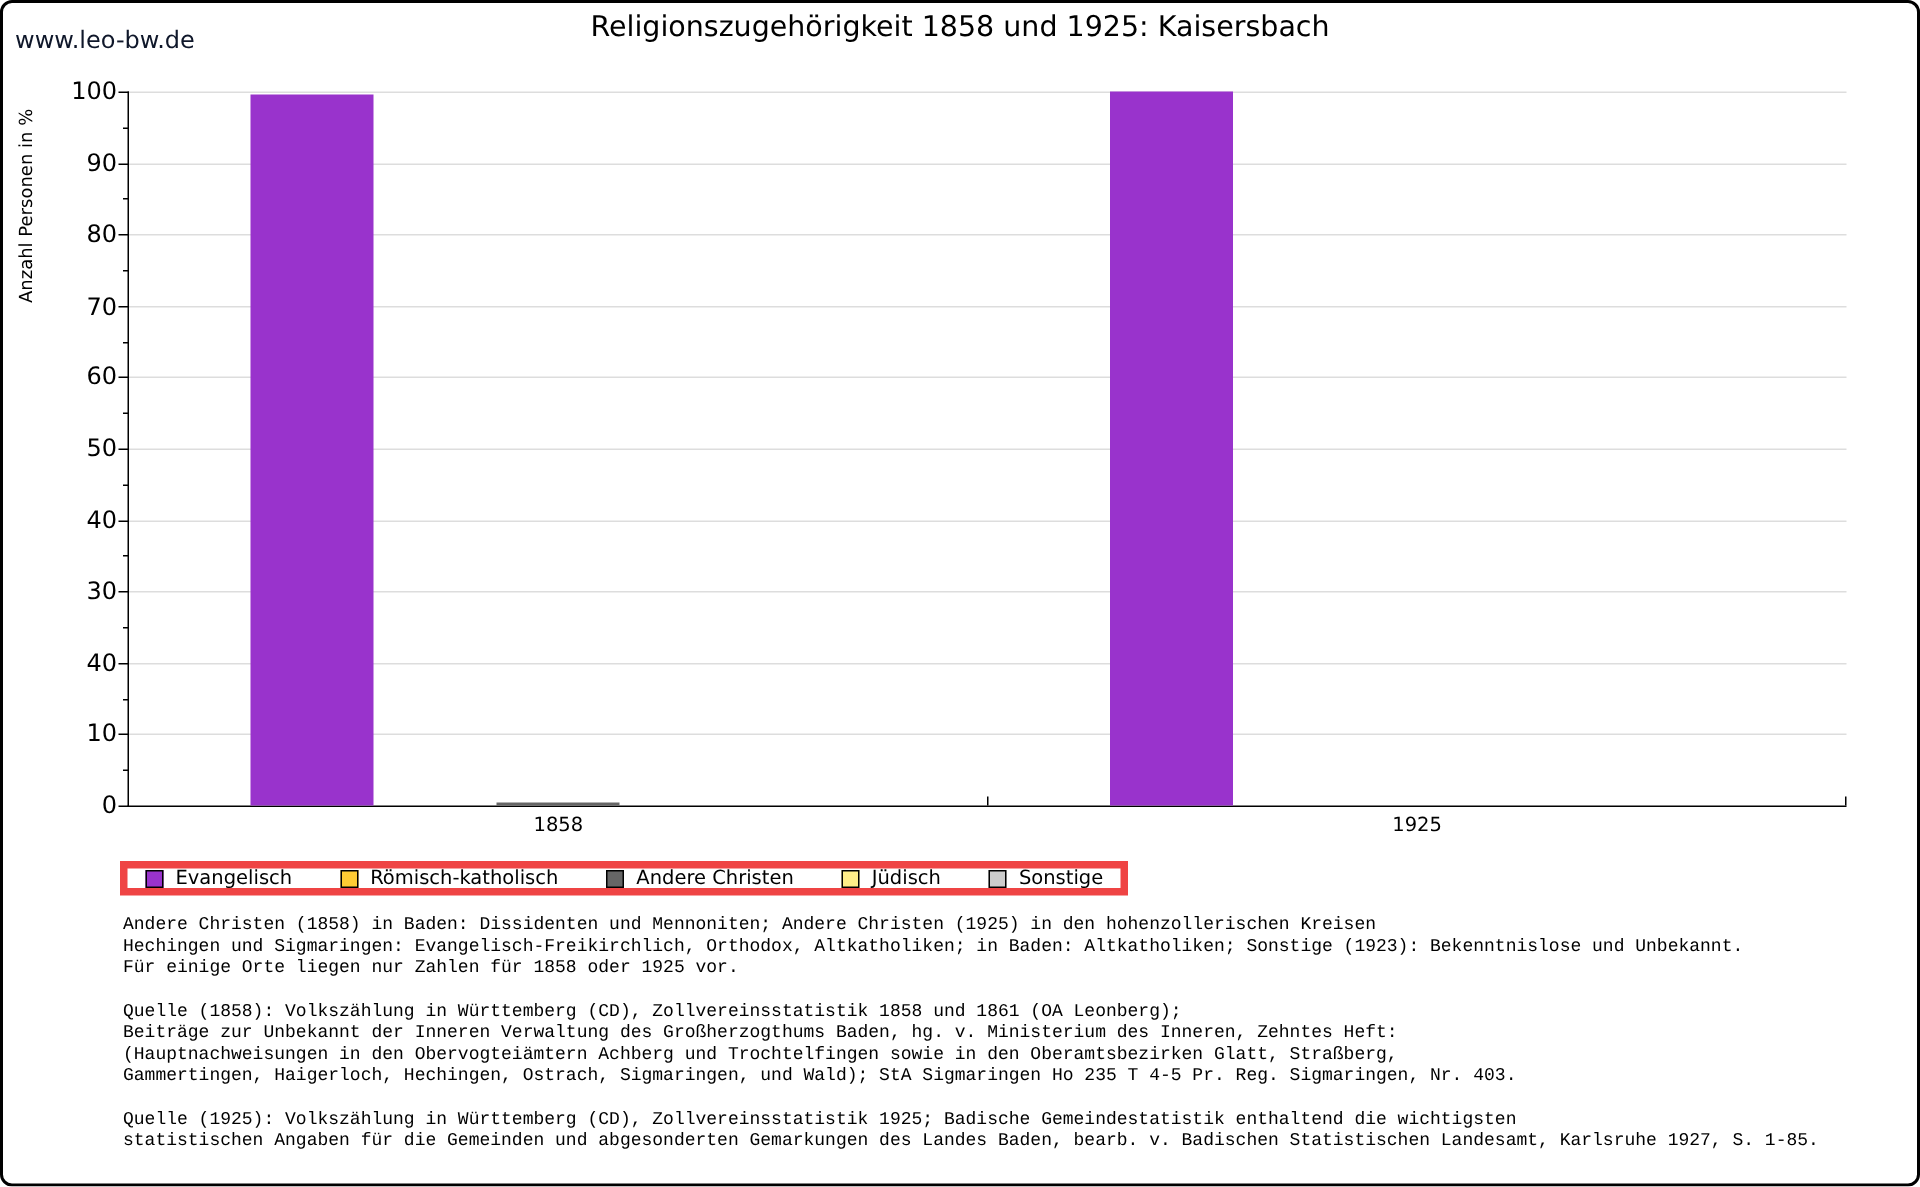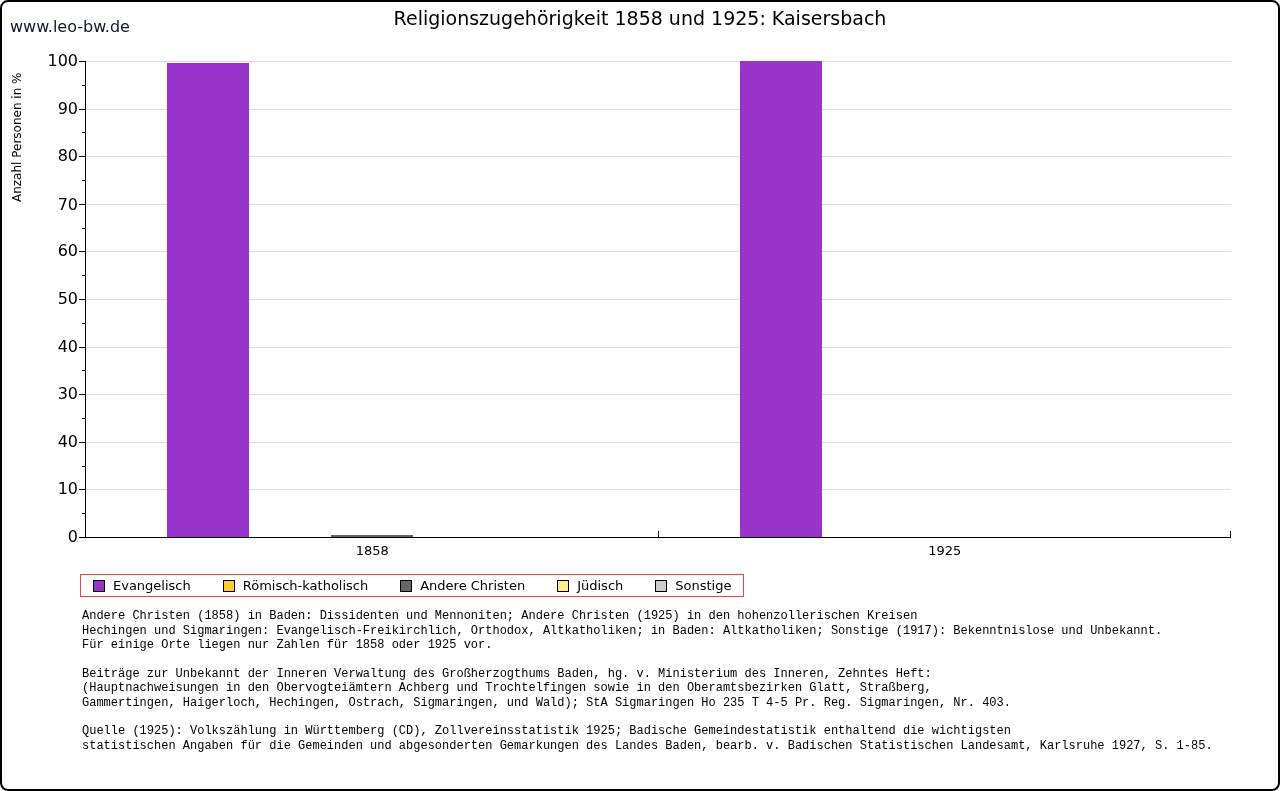--- a/index.html
+++ b/index.html
@@ -44,21 +44,21 @@
   }
   .bar{position:absolute;}
   .xticklabel{
     position:absolute;width:120px;text-align:center;
     font-size:13px;
   }
   .xtick{position:absolute;width:1px;height:6px;background:#000;}
   .legend{
     position:absolute;left:78px;top:572px;
     height:23px;box-sizing:border-box;
-    border:1px solid #ef4444;background:#fff;
+    border:5px solid #ef4444;background:#fff;
     display:inline-flex;align-items:center;
     padding:0 12px;
   }
   .legend-entry{display:flex;align-items:center;margin-right:32px;}
   .legend-entry:last-child{margin-right:0;}
   .legend-swatch{
     width:12px;height:12px;box-sizing:border-box;
     border:1px solid #000;margin-right:8px;flex:0 0 auto;
   }
   .legend-label{font-size:13px;white-space:nowrap;}
@@ -142,24 +142,25 @@
         <span class="legend-label">Jüdisch</span>
       </div>
       <div class="legend-entry">
         <div class="legend-swatch" style="background: rgb(204, 204, 204);"></div>
         <span class="legend-label">Sonstige</span>
       </div>
     </div>
   <div class="notes" id="notes">
       <div class="para">
         <div class="line">Andere Christen (1858) in Baden: Dissidenten und Mennoniten; Andere Christen (1925) in den hohenzollerischen Kreisen</div>
-        <div class="line">Hechingen und Sigmaringen: Evangelisch-Freikirchlich, Orthodox, Altkatholiken; in Baden: Altkatholiken; Sonstige (1917): Bekenntnislose und Unbekannt.</div>
+        <div class="line">Hechingen und Sigmaringen: Evangelisch-Freikirchlich, Orthodox, Altkatholiken; in Baden: Altkatholiken; Sonstige (1923): Bekenntnislose und Unbekannt.</div>
         <div class="line">Für einige Orte liegen nur Zahlen für 1858 oder 1925 vor.</div>
       </div>
       <div class="para">
+        <div class="line">Quelle (1858): Volkszählung in Württemberg (CD), Zollvereinsstatistik 1858 und 1861 (OA Leonberg);</div>
         <div class="line">Beiträge zur Unbekannt der Inneren Verwaltung des Großherzogthums Baden, hg. v. Ministerium des Inneren, Zehntes Heft:</div>
         <div class="line">(Hauptnachweisungen in den Obervogteiämtern Achberg und Trochtelfingen sowie in den Oberamtsbezirken Glatt, Straßberg,</div>
         <div class="line">Gammertingen, Haigerloch, Hechingen, Ostrach, Sigmaringen, und Wald); StA Sigmaringen Ho 235 T 4-5 Pr. Reg. Sigmaringen, Nr. 403.</div>
       </div>
       <div class="para">
         <div class="line">Quelle (1925): Volkszählung in Württemberg (CD), Zollvereinsstatistik 1925; Badische Gemeindestatistik enthaltend die wichtigsten</div>
         <div class="line">statistischen Angaben für die Gemeinden und abgesonderten Gemarkungen des Landes Baden, bearb. v. Badischen Statistischen Landesamt, Karlsruhe 1927, S. 1-85.</div>
       </div>
     </div>
 </div>

